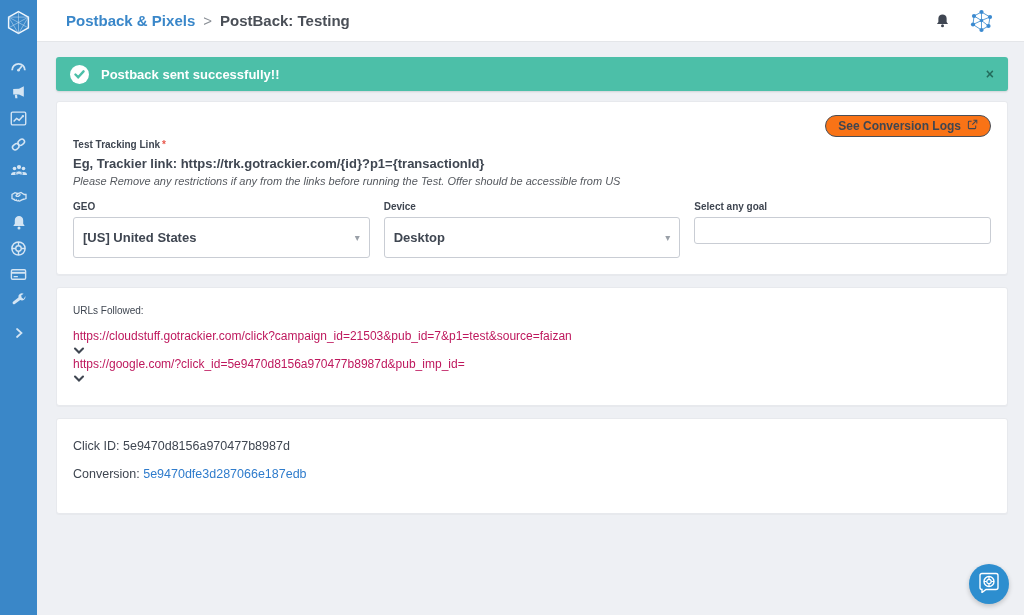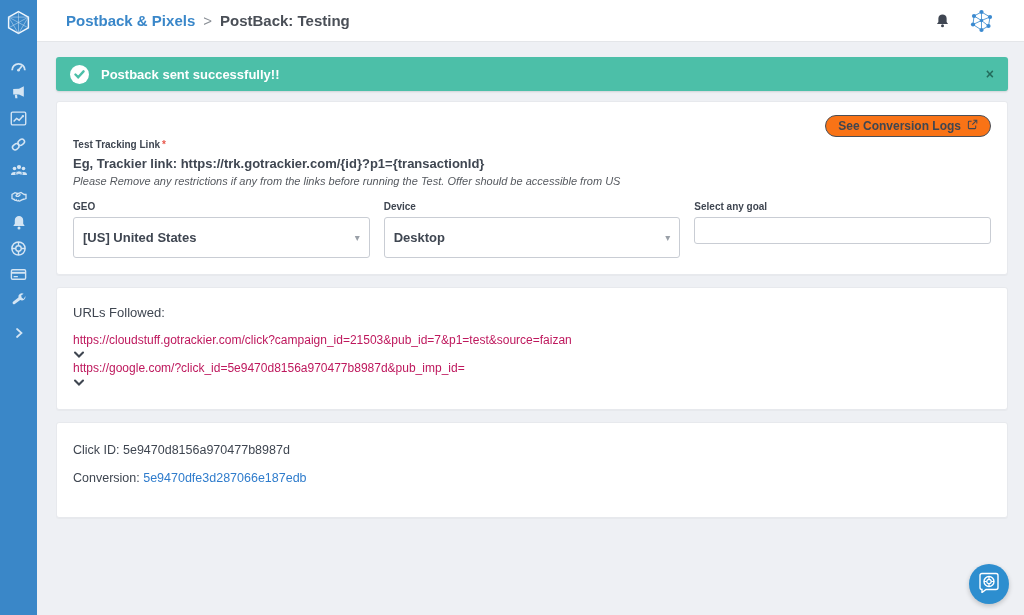--- a/index.html
+++ b/index.html
@@ -79,21 +79,21 @@
     padding:0 9px; font-size:13px; font-weight:700; color:#3f4651; cursor:pointer;
   }
   .caret { color:#9aa0a8; font-size:10px; }
   .btn-primary {
     margin-top:13px; display:inline-flex; align-items:center; gap:5px;
     background:#2d8ecf; color:#fff; border:none; border-radius:13px;
     font-size:12.5px; font-weight:700; padding:5px 14px; cursor:pointer; font-family:inherit;
   }
 
   
-  .urls-title { font-size:13px; color:#3f4651; margin-bottom:13px; }
+  .urls-title { font-size:10px; color:#3f4651; margin-bottom:13px; }
   .url-line { font-size:12px; color:#be185d; line-height:1.25; word-break:break-all; }
   .url-sep { margin:2px 0; height:9px; display:flex; align-items:center; }
 
   
   .result-line { font-size:12.5px; color:#3f4651; }
   .result-line + .result-line { margin-top:14px; }
   .conv-link { color:#2f7ccc; cursor:pointer; text-decoration:none; }
 
   
   .help-fab {

